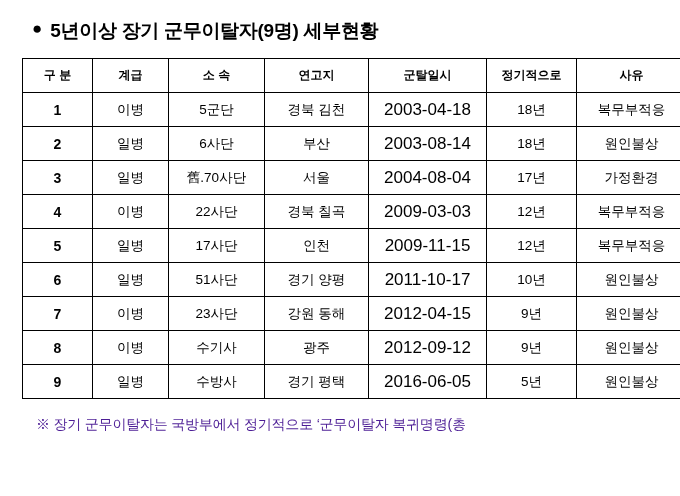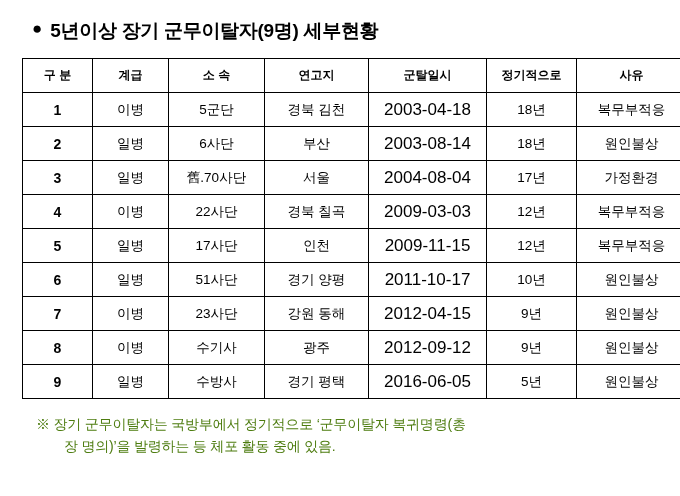--- a/index.html
+++ b/index.html
@@ -75,21 +75,21 @@
   col.c2 { width: 96px; }
   col.c3 { width: 104px; }
   col.c4 { width: 118px; }
   col.c5 { width: 90px; }
   col.c6 { width: 110px; }
 
   .footnote {
     margin-top: 14px;
     padding-left: 14px;
     font-size: 14px;
-    color: #4d7c0f;
+    color: #4c1d95;
     line-height: 1.6;
     letter-spacing: -0.2px;
   }
   .footnote .fn-line2 {
     display: block;
     padding-left: 28px;
   }
 </style>
 </head>
 <body>
@@ -202,16 +202,15 @@
         <td>경기 평택</td>
         <td class="date">2016-06-05</td>
         <td class="dur">5년</td>
         <td>원인불상</td>
       </tr>
     </tbody>
   </table>
 
   <div class="footnote">
     <span class="fn-line1">※ 장기 군무이탈자는 국방부에서 정기적으로 ‘군무이탈자 복귀명령(총</span>
-    <span class="fn-line2">장 명의)’을 발령하는 등 체포 활동 중에 있음.</span>
   </div>
 
 </div>
 
 </body></html>

